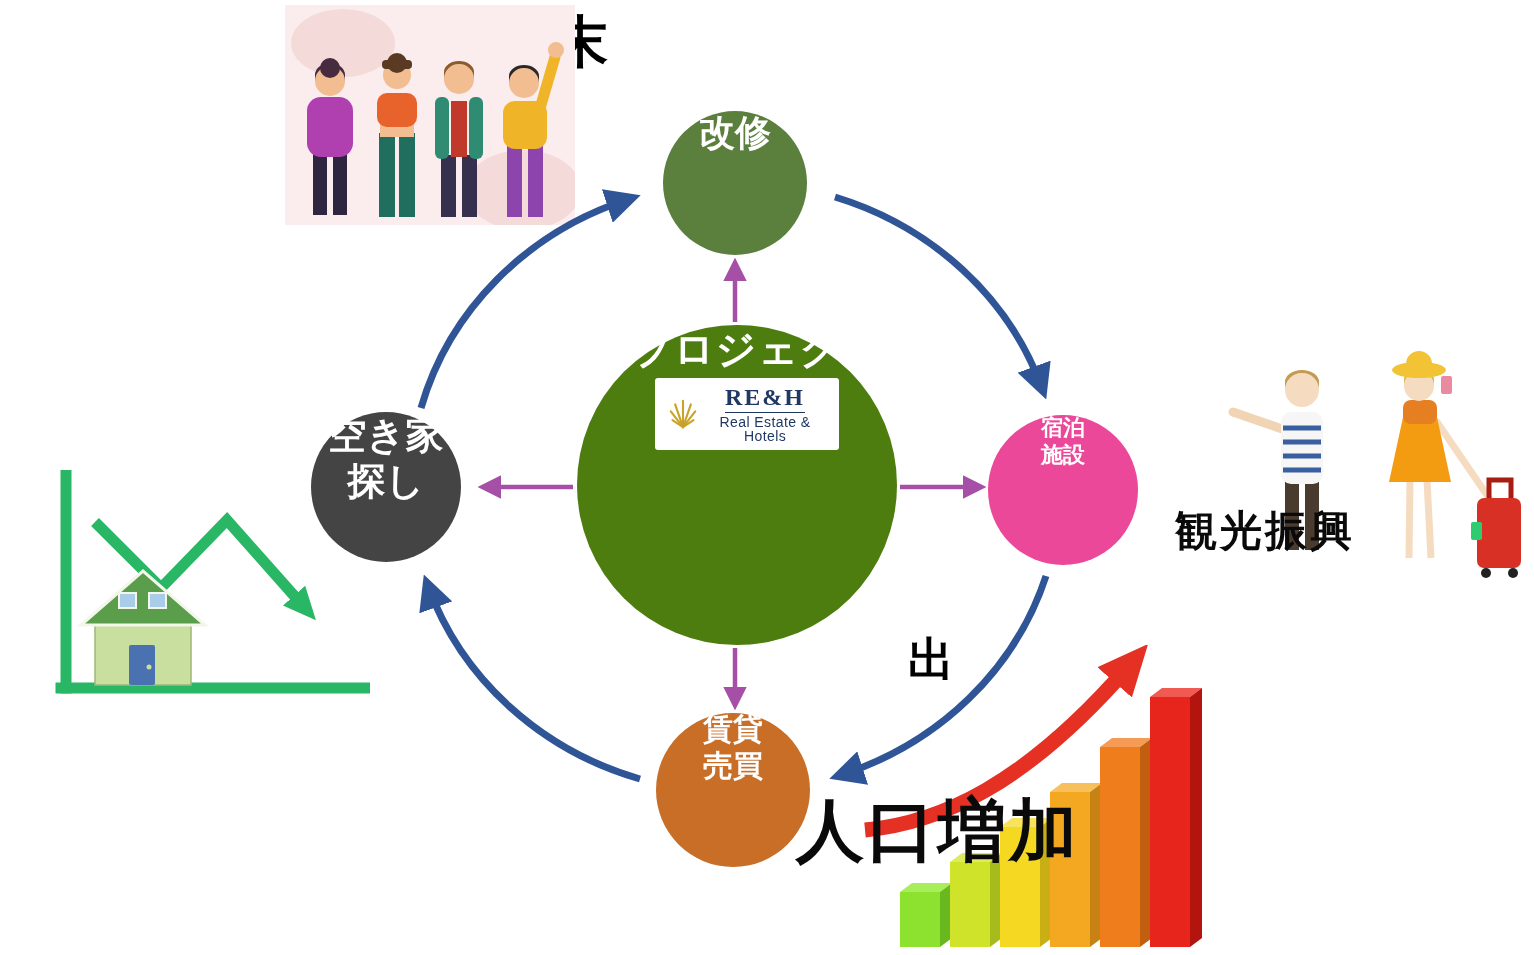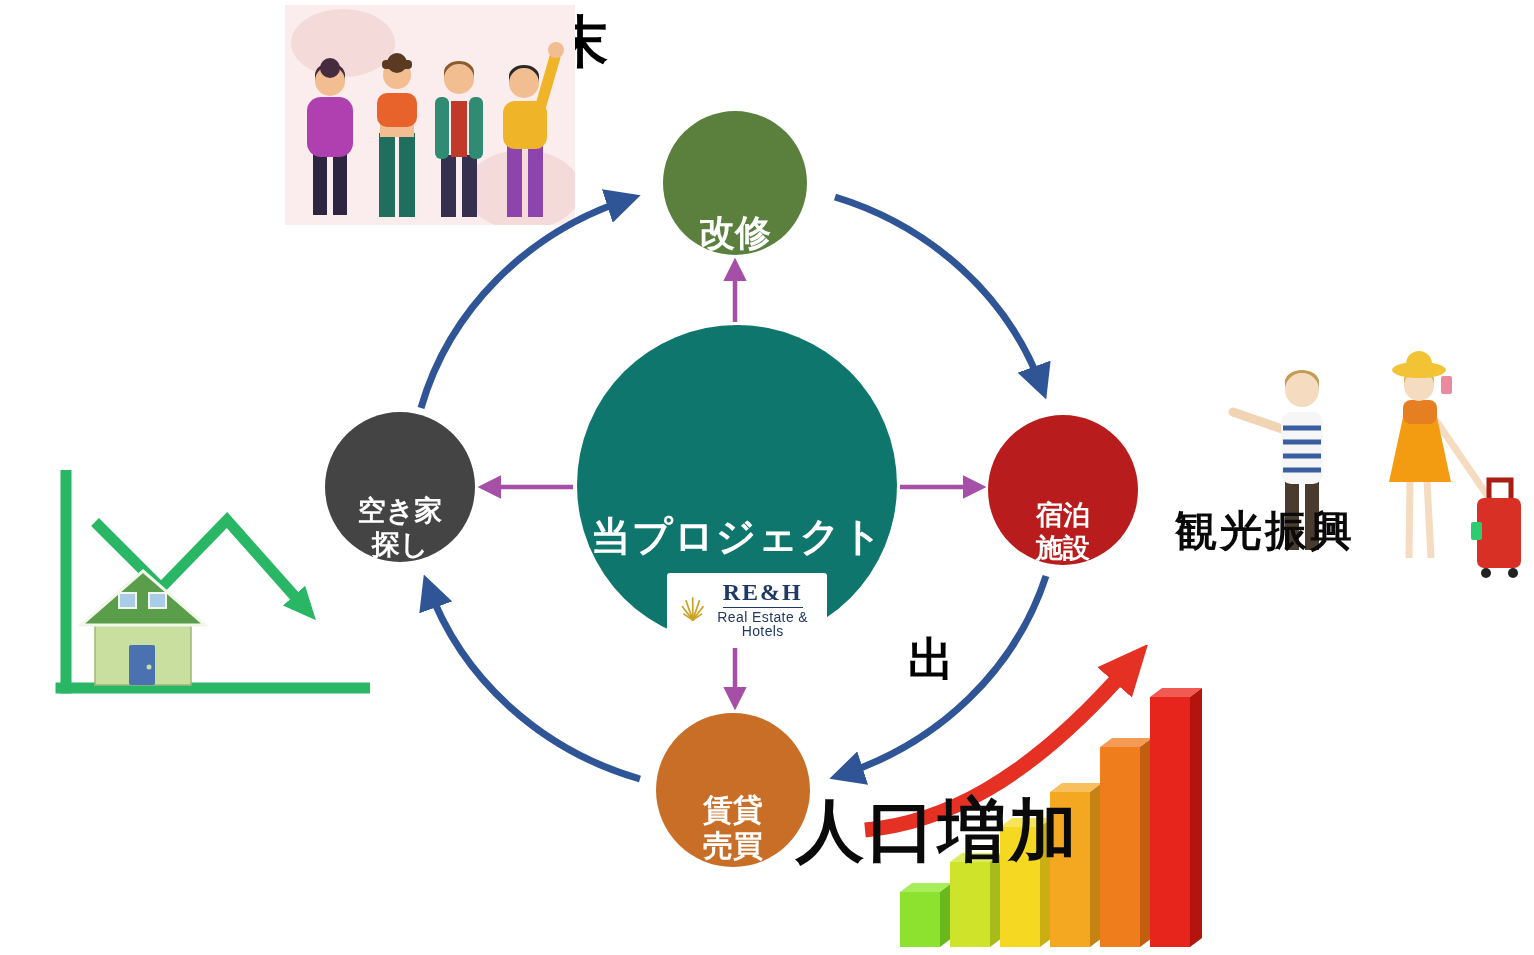--- a/index.html
+++ b/index.html
@@ -8,33 +8,33 @@
     position:relative; width:1534px; height:955px; background:#ffffff;
     overflow:hidden; font-family:"Liberation Sans","DejaVu Sans",sans-serif;
   }
   .illus { position:absolute; z-index:2; }
   .clipped-glyph { position:absolute; color:#000; font-weight:800; line-height:1; }
   .glyph-top { left:552px; top:14px; font-size:56px; z-index:1; }
   .glyph-mid { left:908px; top:636px; font-size:46px; z-index:3; }
   .arrows-layer { position:absolute; left:0; top:0; width:1534px; height:955px; z-index:4; pointer-events:none; }
   .node {
     position:absolute; z-index:5; border-radius:50%;
-    display:flex; flex-direction:column; align-items:center; justify-content:flex-end;
+    display:flex; flex-direction:column; align-items:center; justify-content:flex-start;
     color:#ffffff; font-weight:700; text-align:center; line-height:1.22;
   }
   .node-top    { left:663px; top:111px; width:144px; height:144px; background:#5B7F3D; font-size:36px; }
-  .node-right  { left:988px; top:415px; width:150px; height:150px; background:#b91c1c; font-size:27px; }
+  .node-right  { left:988px; top:415px; width:150px; height:150px; background:#ec4899; font-size:22px; }
   .node-bottom { left:656px; top:713px; width:154px; height:154px; background:#C86E27; font-size:30px;font-family:Liberation Mono, monospace; }
-  .node-left   { left:325px; top:412px; width:150px; height:150px; background:#444444; font-size:28px; }
+  .node-left   { left:311px; top:412px; width:150px; height:150px; background:#444444; font-size:38px; }
   .node-center {
-    left:577px; top:325px; width:320px; height:320px; background:#0f766e;
-    font-size:40px; letter-spacing:1px; gap:12px;
+    left:577px; top:325px; width:320px; height:320px; background:#4d7c0f;
+    font-size:40px; letter-spacing:1px; gap:4px;
   }
   .logo {
-    background:#ffffff; border-radius:3px; width:160px; padding:7px 14px;
+    background:#ffffff; border-radius:3px; width:184px; padding:7px 14px;
     display:flex; align-items:center; gap:8px;margin-left:20px;
   }
   .logo-text { display:flex; flex-direction:column; align-items:center; }
   .logo-name {
     font-family:"Liberation Serif","DejaVu Serif",serif;
     color:#1F3864; font-size:24px; font-weight:700; letter-spacing:2px; line-height:1;
     border-bottom:1.5px solid #1F3864; padding-bottom:3px; margin-bottom:2px;
   }
   .logo-sub { color:#1F3864; font-size:14px; letter-spacing:0.4px; line-height:1; font-weight:400; }
   .caption { position:absolute; z-index:6; color:#0a0a0a; font-weight:800; line-height:1; letter-spacing:3px; }

